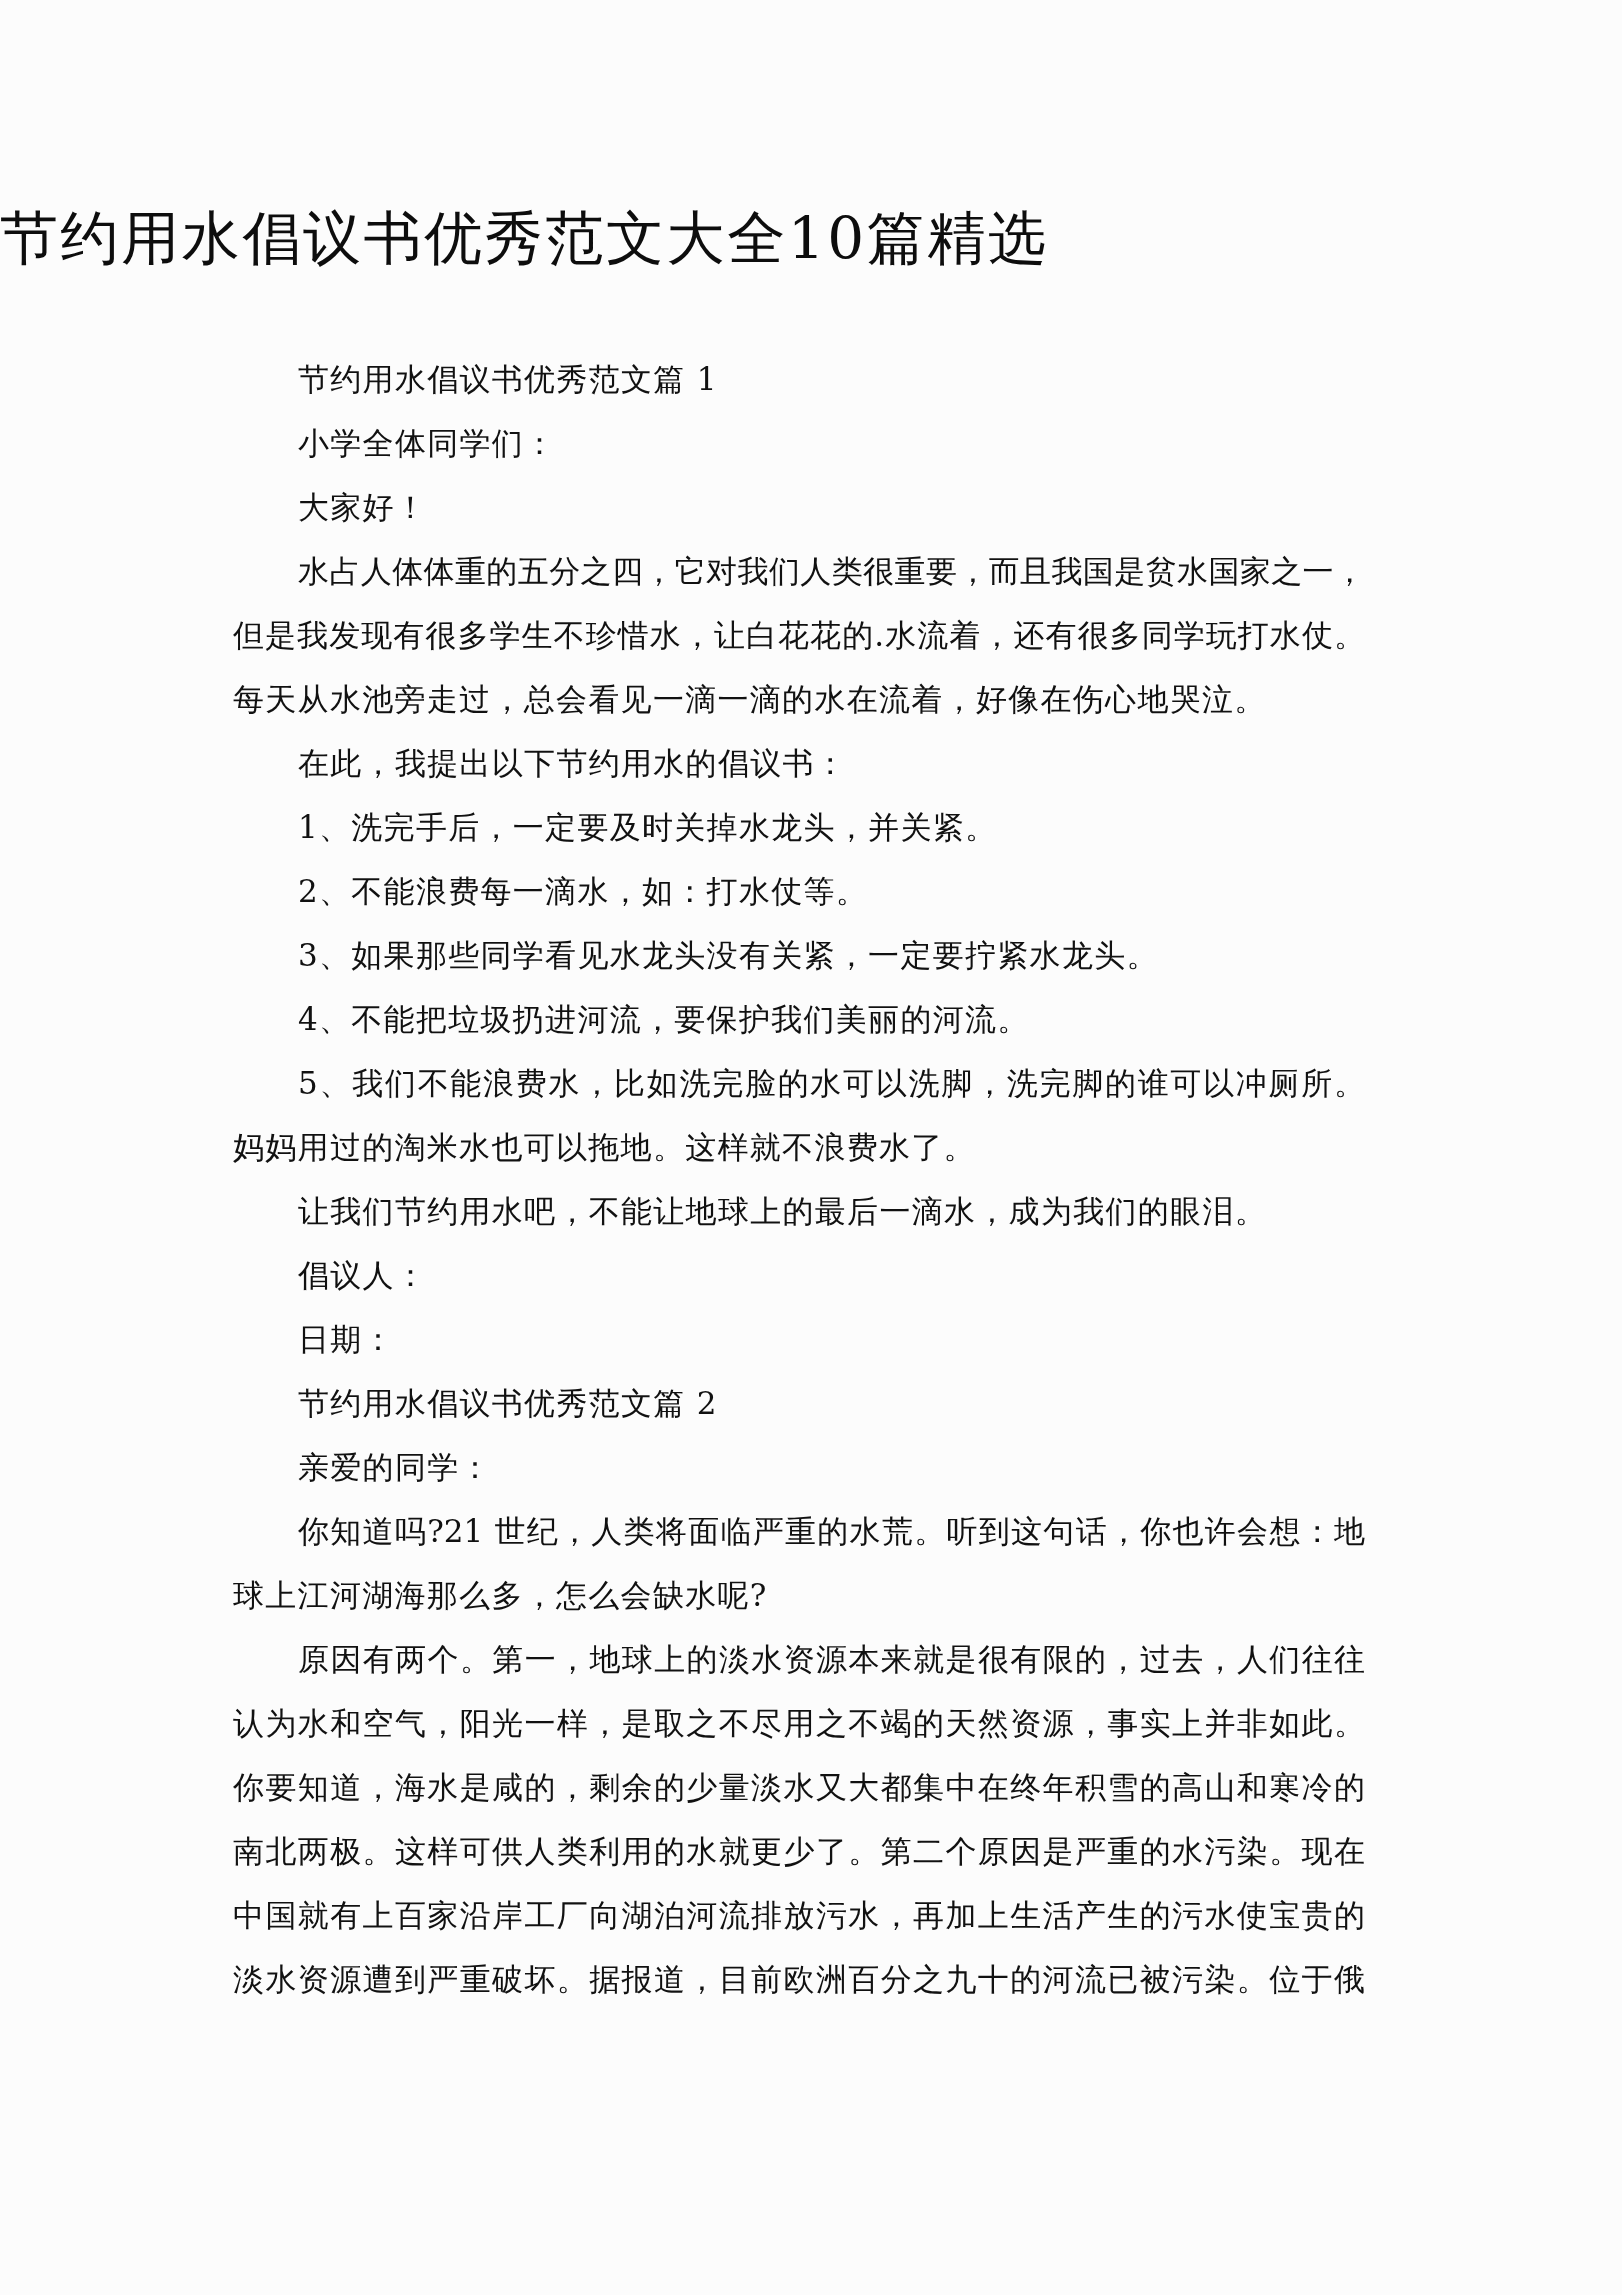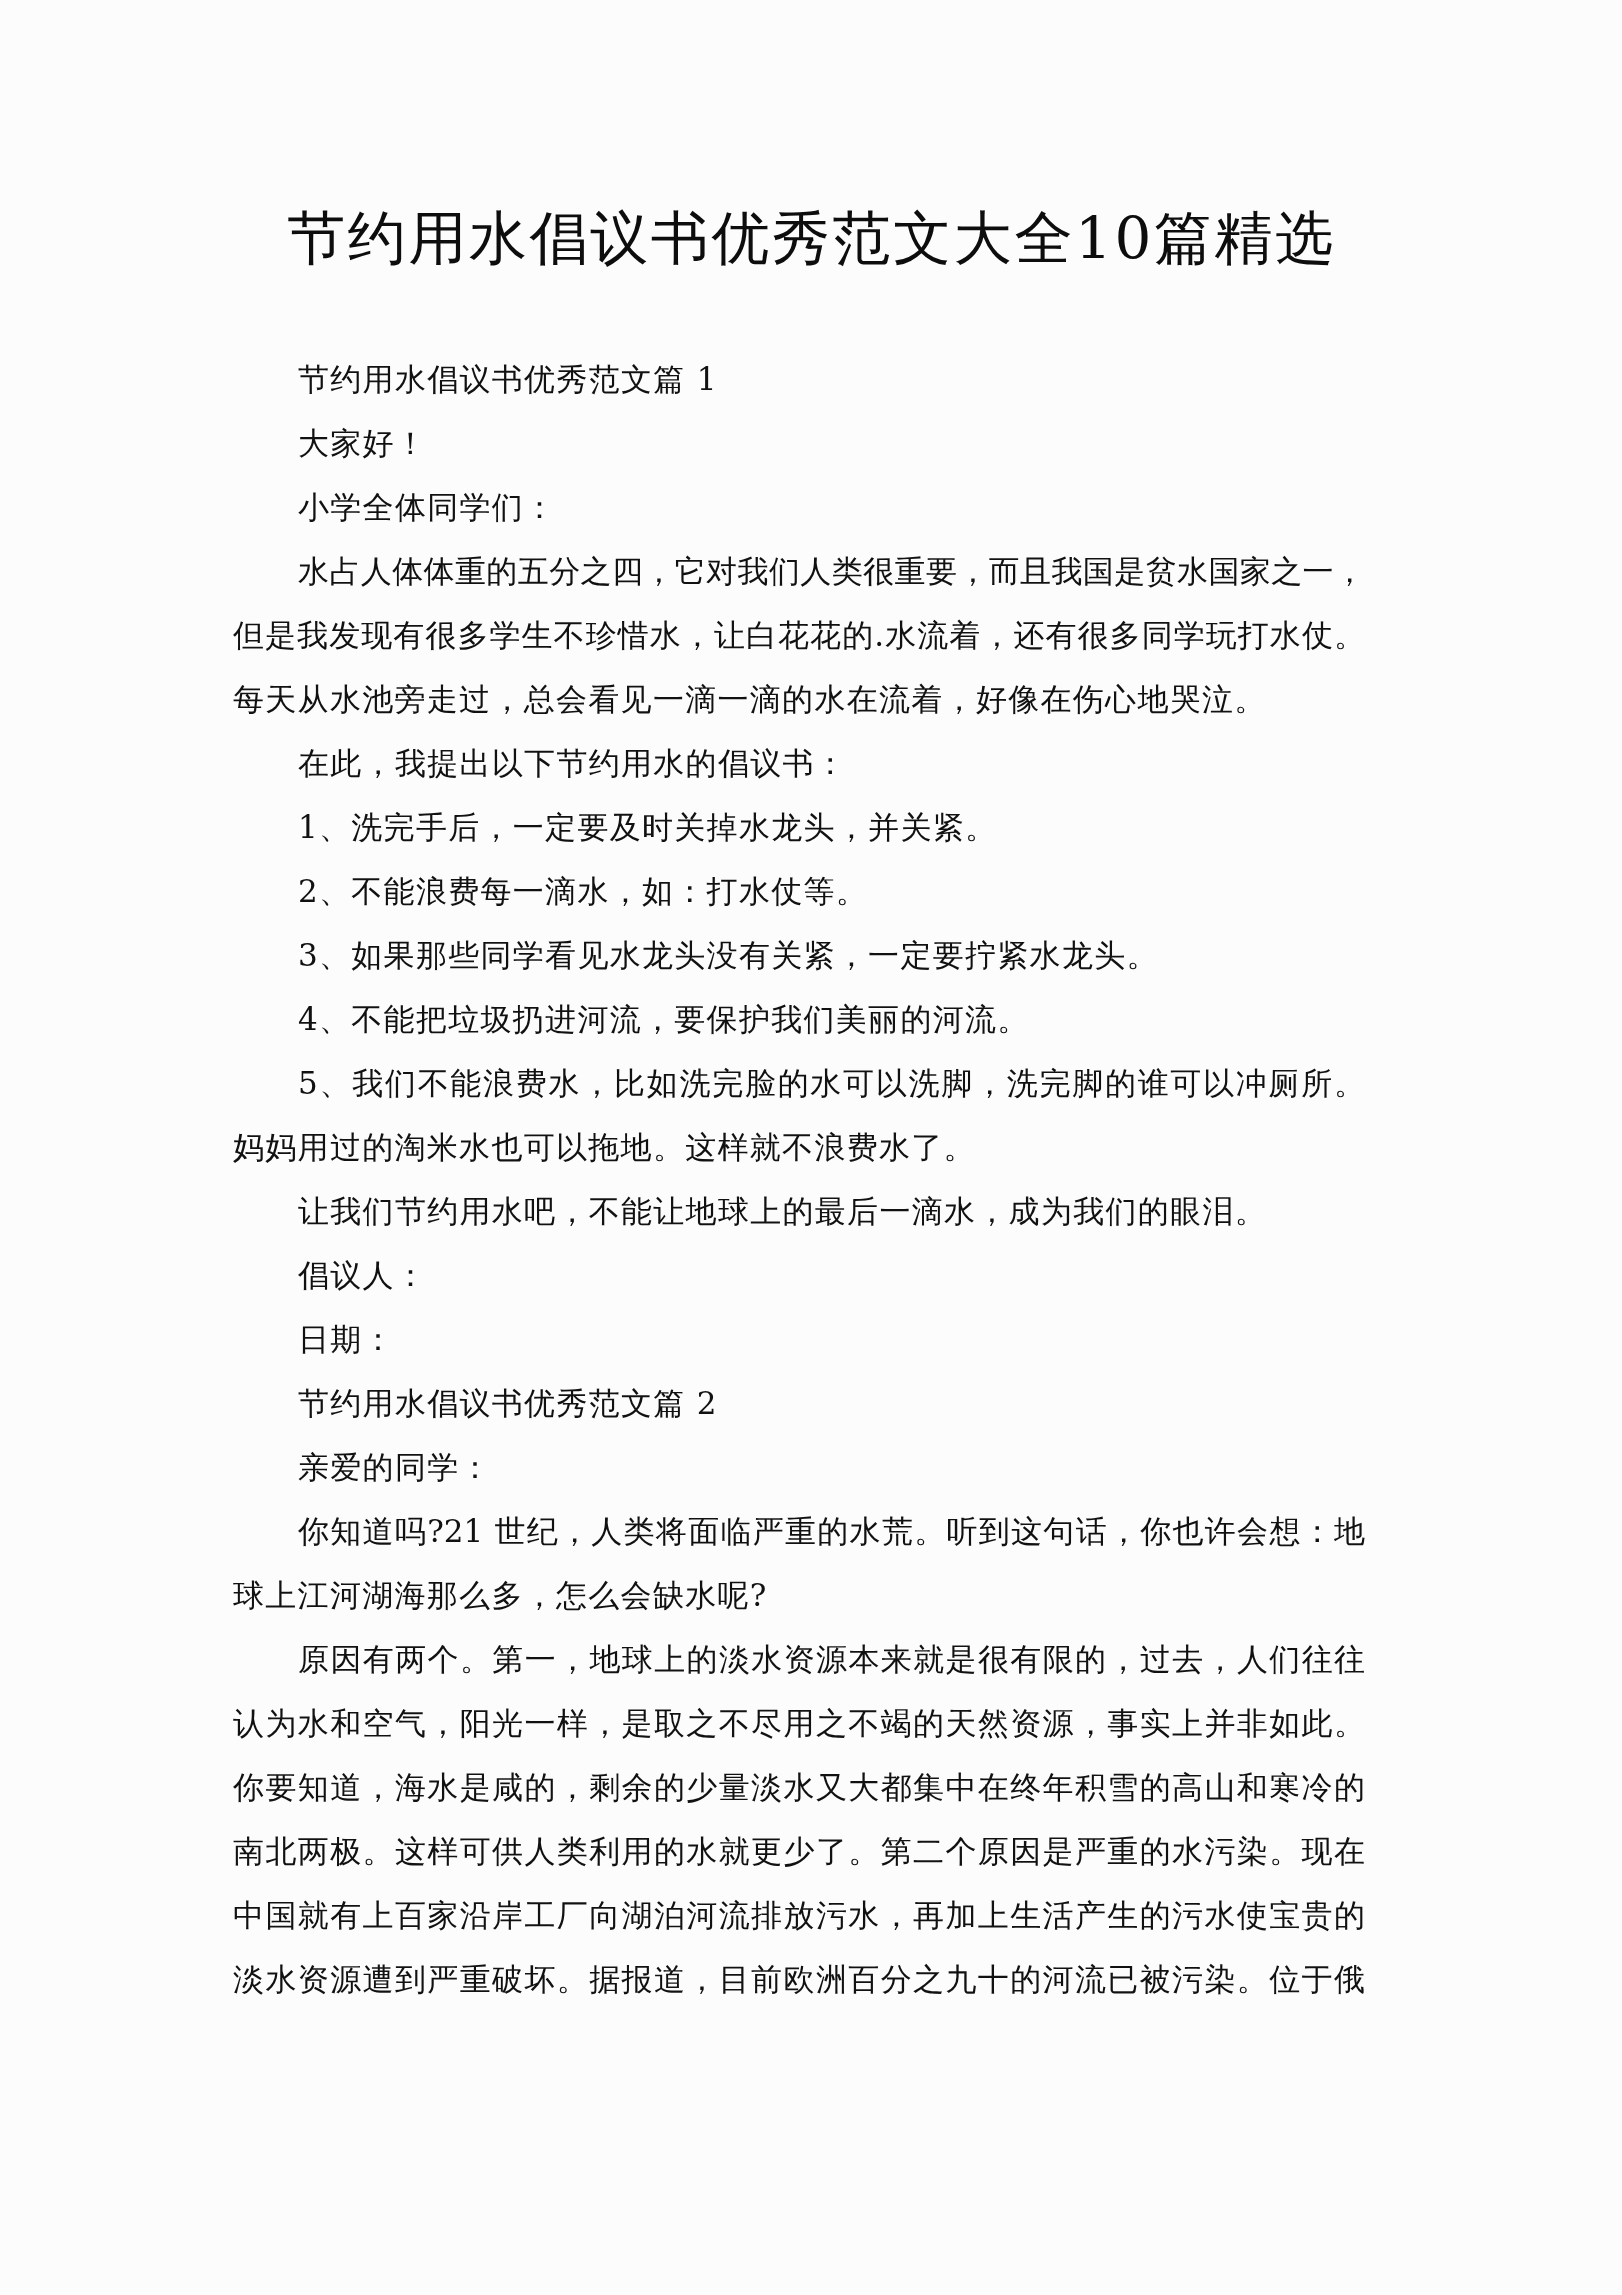--- a/index.html
+++ b/index.html
@@ -23,21 +23,20 @@
       height: 2295px;
       background: #fcfcfc;
     }
     .title {
       position: absolute;
       left: 0;
       width: 1623px;
       top: 196px;
       height: 85px;
       line-height: 85px;
-      text-align: center;
       font-size: 58px;
       letter-spacing: 2.6px;
       font-weight: normal;
       color: #0d0d0d;
       white-space: nowrap;
     }
     .body {
       position: absolute;
       left: 233px;
       top: 347px;
@@ -68,22 +67,22 @@
     }
   </style>
 </head>
 <body>
 
 <div class="page">
   <div class="title">节约用水倡议书优秀范文大全10篇精选</div>
   <div class="body" id="doc-body">
 
     <div class="line indent normal">节约用水倡议书优秀范文篇 1</div>
+    <div class="line indent normal">小学全体同学们：</div>
     <div class="line indent normal">大家好！</div>
-    <div class="line indent normal">小学全体同学们：</div>
     <div class="line indent full">水占人体体重的五分之四，它对我们人类很重要，而且我国是贫水国家之一，</div>
     <div class="line full">但是我发现有很多学生不珍惜水，让白花花的.水流着，还有很多同学玩打水仗。</div>
     <div class="line normal">每天从水池旁走过，总会看见一滴一滴的水在流着，好像在伤心地哭泣。</div>
     <div class="line indent normal">在此，我提出以下节约用水的倡议书：</div>
     <div class="line indent normal">1、洗完手后，一定要及时关掉水龙头，并关紧。</div>
     <div class="line indent normal">2、不能浪费每一滴水，如：打水仗等。</div>
     <div class="line indent normal">3、如果那些同学看见水龙头没有关紧，一定要拧紧水龙头。</div>
     <div class="line indent normal">4、不能把垃圾扔进河流，要保护我们美丽的河流。</div>
     <div class="line indent full">5、我们不能浪费水，比如洗完脸的水可以洗脚，洗完脚的谁可以冲厕所。</div>
     <div class="line normal">妈妈用过的淘米水也可以拖地。这样就不浪费水了。</div>

